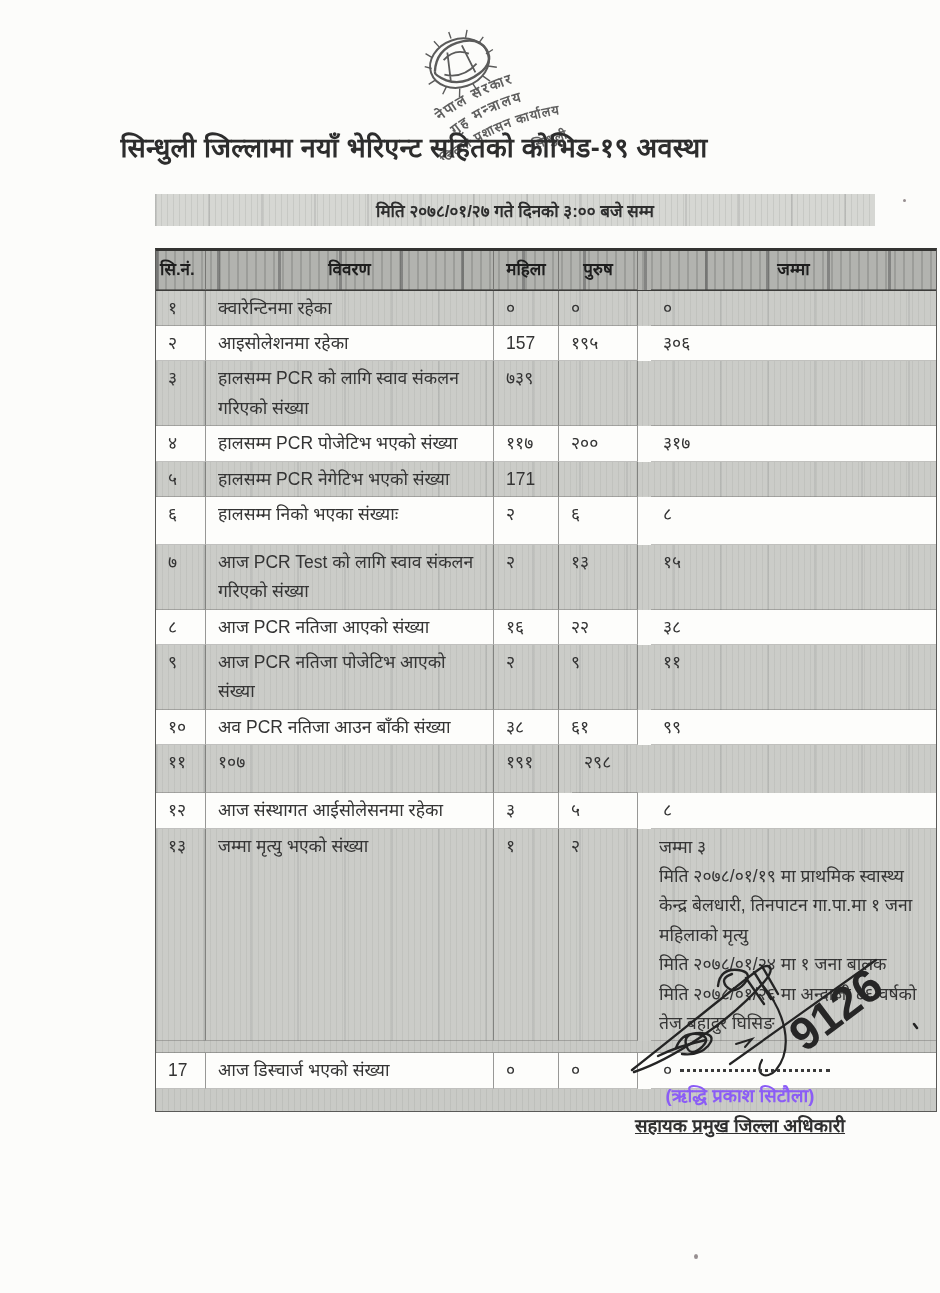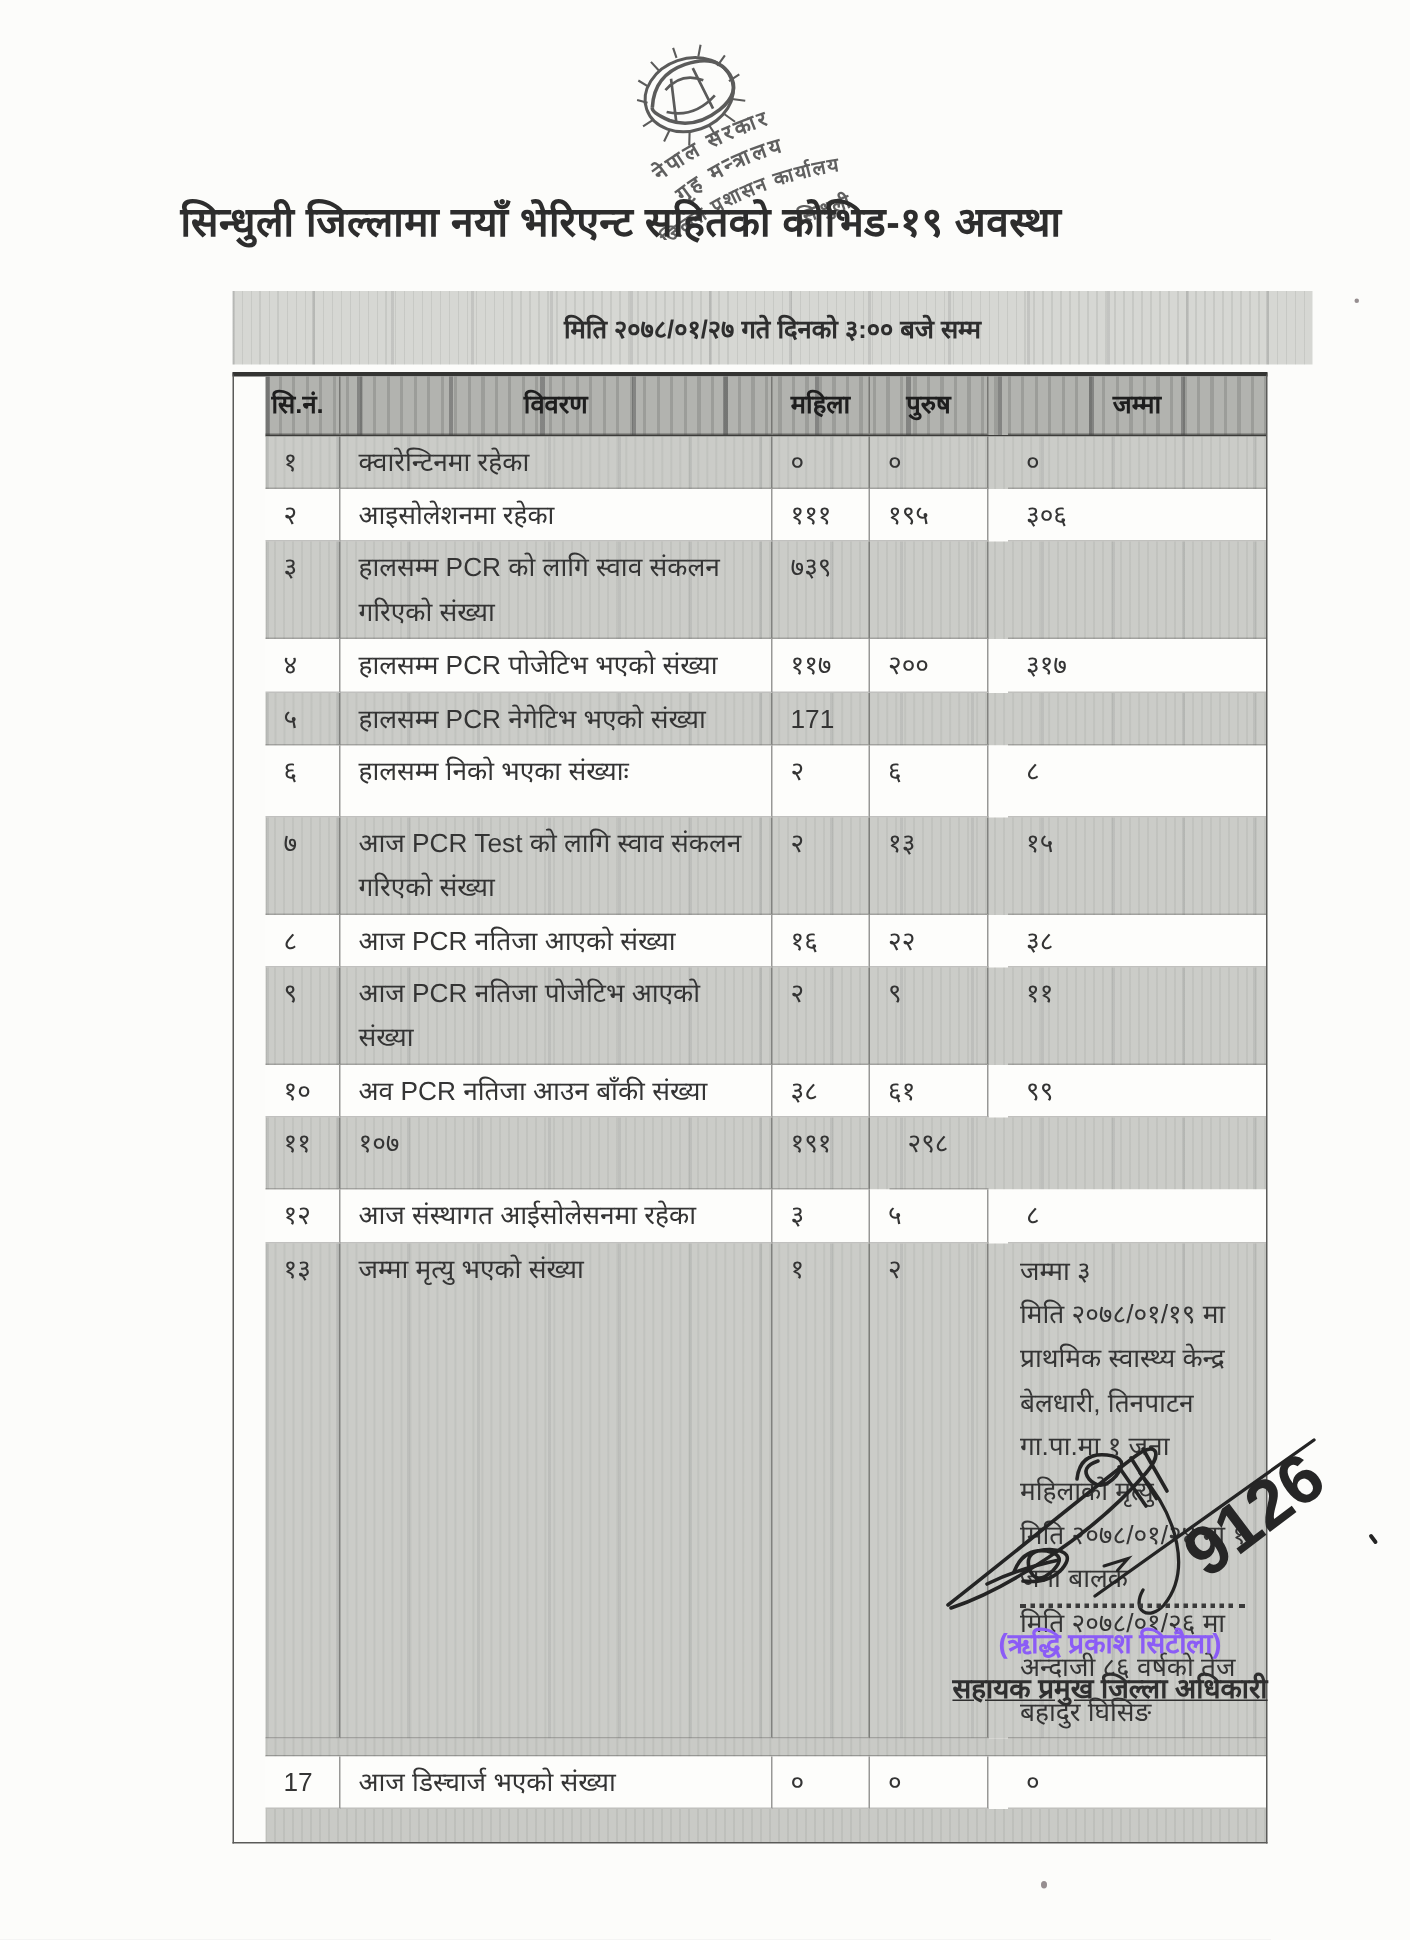--- a/index.html
+++ b/index.html
@@ -11,31 +11,31 @@
   
   .stamp { position:absolute; left:392px; top:20px; width:210px; height:140px; opacity:.88; }
   .stamp svg text { font-family:"Liberation Sans", sans-serif; font-weight:bold; fill:#4a4a4a; }
   
   .doc-title {
     position:absolute; top:128px; left:0; width:828px; text-align:center;
     font-size:27px; font-weight:600; color:#2d2d2d; letter-spacing:.3px;
   }
   
   .date-bar {
-    position:absolute; left:155px; top:194px; width:720px; height:49px;
+    position:absolute; left:155px; top:194px; width:720px; height:32px;
     background:#d6d7d3;
     background-image:repeating-linear-gradient(90deg, rgba(70,75,70,.10) 0 1px, transparent 1px 6px),
                      repeating-linear-gradient(90deg, rgba(60,60,65,.12) 0 2px, transparent 2px 53px);
     display:flex; align-items:center; justify-content:center;
     font-size:17px; font-weight:600; color:#2e2e2e;
   }
   
   .report-table {
-    position:absolute; left:155px; top:248px; width:690px;
-    border:1px solid #5a5a58; border-top:3px solid #343432;padding-left:21px;
+    position:absolute; left:155px; top:248px; width:782px;
+    border:1px solid #5a5a58; border-top:3px solid #343432;
   }
   .t-row { display:grid; grid-template-columns:50px 288px 65px 79px 1fr; background:#fdfdfb; }
   .t-row > div {
     border-right:1px solid rgba(70,70,68,.55);
     border-bottom:1px solid rgba(100,100,98,.40);
     padding:3px 8px 2px 12px; font-size:17.5px; line-height:1.68; color:#343434;
   }
   .t-row > div:last-child { border-right:none;margin-left:13px; }
   .t-head {
     background:#b2b3af;
@@ -121,21 +121,21 @@
         <div class="t-row shade" style="min-height: 28px;">
           <div>१</div>
           <div>क्वारेन्टिनमा रहेका</div>
           <div class="num-cell">०</div>
           <div class="num-cell">०</div>
           <div class="num-cell">०</div>
         </div>
         <div class="t-row" style="min-height: 30px;">
           <div>२</div>
           <div>आइसोलेशनमा रहेका</div>
-          <div class="num-cell">१११</div>
+          <div class="num-cell">157</div>
           <div class="num-cell">१९५</div>
           <div class="num-cell">३०६</div>
         </div>
         <div class="t-row shade" style="min-height: 62px;">
           <div>३</div>
           <div>हालसम्म PCR को लागि स्वाव संकलन गरिएको संख्या</div>
           <div class="num-cell">७३९</div>
           <div class="num-cell"></div>
           <div class="num-cell"></div>
         </div>

